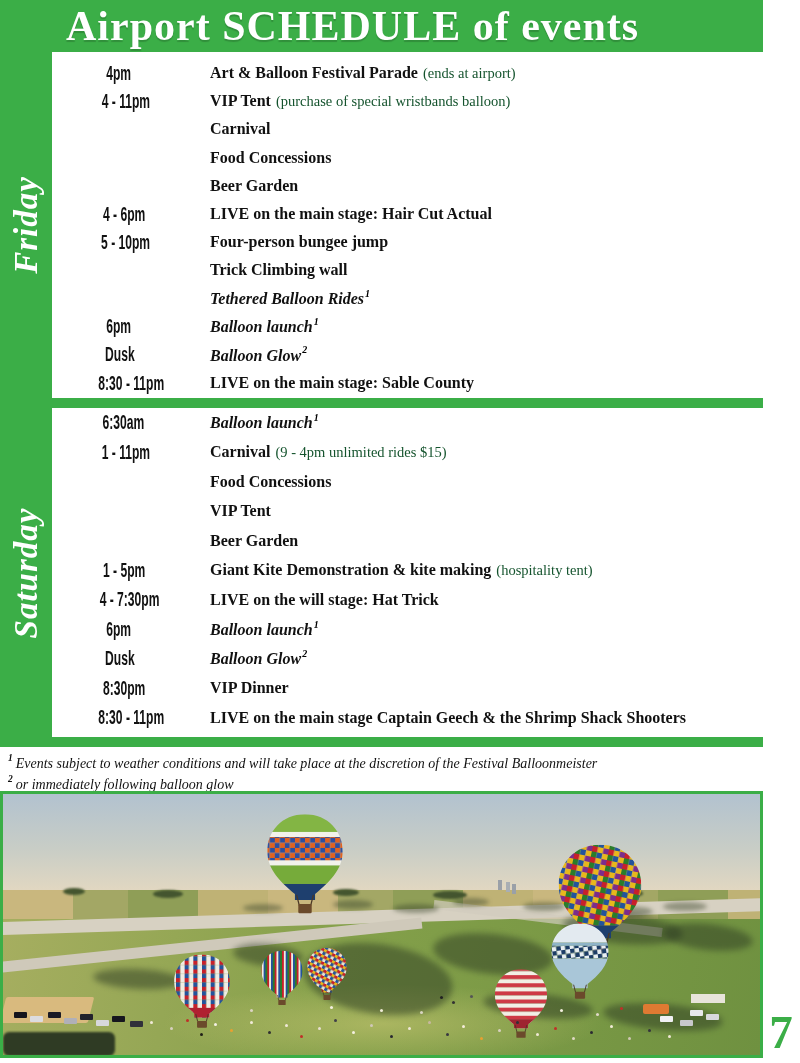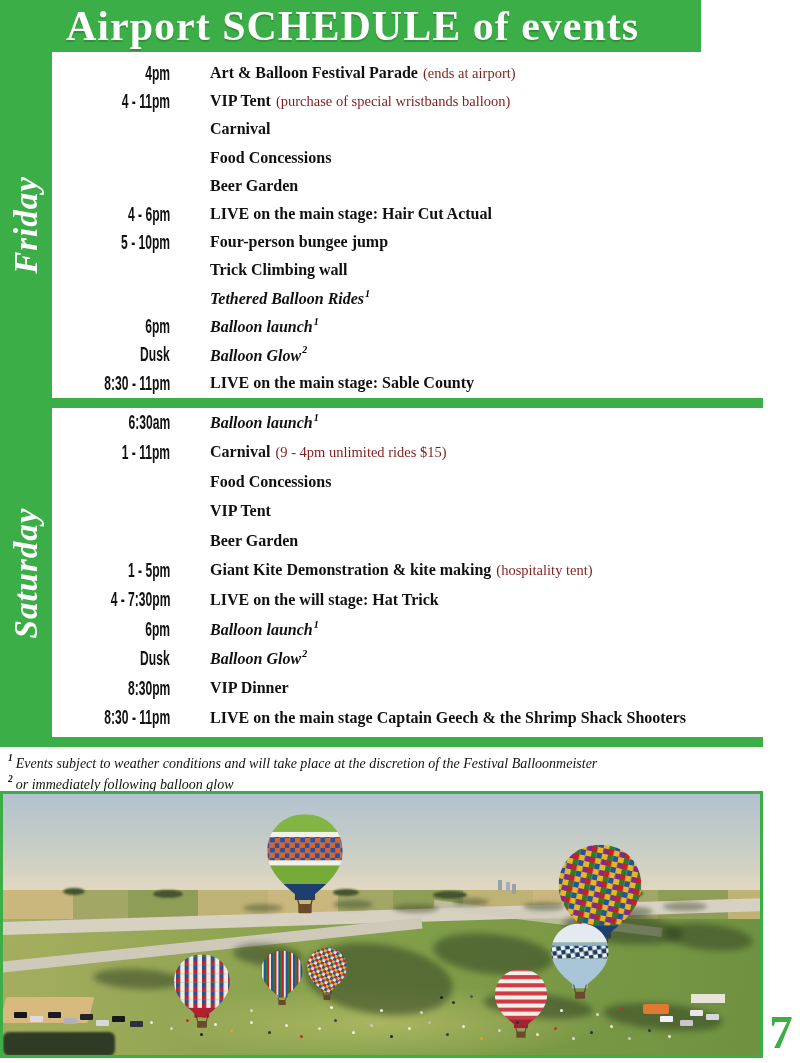--- a/index.html
+++ b/index.html
@@ -2,48 +2,48 @@
 <html style="--green: #3bae47;"><head>
 <meta charset="utf-8">
 <style>
   :root{ --green:#3bae47; }
   html,body{margin:0;padding:0;}
   body{width:800px;height:1063px;background:#fff;position:relative;
        font-family:"Liberation Serif",serif;overflow:hidden;}
   .page{position:relative;width:800px;height:1063px;}
 
   
-  .titlebar{width:701px;height:52px;background:var(--green);display:flex;align-items:center;}
+  .titlebar{width:763px;height:52px;background:var(--green);display:flex;align-items:center;}
   .titlebar h1{margin:0;padding-left:66px;font-family:"Liberation Serif",serif;
       font-weight:700;font-size:42px;line-height:1;color:#fff;letter-spacing:1px;
       text-shadow:0 2px 1px rgba(0,0,0,.18);white-space:nowrap;}
 
   
   .day-section{display:flex;width:763px;background:#fff;}
   .day-band{width:52px;flex:none;background:var(--green);position:relative;}
   .day-label{position:absolute;top:50%;left:50%;
       transform:translate(-50%,-50%) rotate(-90deg);white-space:nowrap;
       font-family:"Liberation Serif",serif;font-style:italic;font-weight:700;
       font-size:33px;color:#fff;letter-spacing:1px;}
   .rows{flex:1;}
   .sec-f .rows{padding-top:7px;}
   .sec-s .rows{}
   .sec-f{height:346px;--rh:28.2px;}
   .sec-s{height:329px;--rh:29.5px;}
   .row{display:flex;align-items:center;height:var(--rh);}
-  .time{width:118px;text-align:right;flex:none;}
+  .time{width:118px;text-align:center;flex:none;}
   .t{display:inline-block;transform:scaleX(.62);transform-origin:100% 55%;
      font-family:"Liberation Sans",sans-serif;font-weight:700;font-size:19.5px;
      letter-spacing:0;white-space:nowrap;color:#111;}
   .event{margin-left:40px;white-space:nowrap;}
   .title{font-weight:700;font-size:16px;color:#111;margin-top:43px;}
   .title.it{font-style:italic;}
   sup.mk{font-weight:700;font-size:10px;position:relative;top:-1px;left:1px;}
   sup.mk.it{font-style:italic;}
-  .detail{font-weight:400;font-size:14.5px;margin-left:5px;color:#7f1d1d;}
+  .detail{font-weight:400;font-size:14.5px;margin-left:5px;color:#14532d;}
 
   .hdivider{width:763px;height:10px;background:var(--green);}
 
   
   .footnotes{width:763px;height:44px;box-sizing:border-box;padding:5px 0 0 8px;}
   .footnotes p{margin:0 0 2px;font-style:italic;font-size:14px;line-height:15px;color:#111;}
   .footnotes sup{font-weight:700;font-size:9.5px;position:relative;top:-1px;margin-right:3px;}
 
   
   .photo{position:relative;width:757px;height:261px;border:3px solid var(--green);

